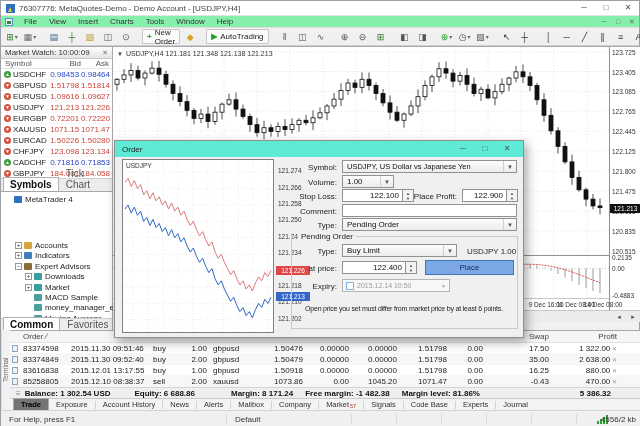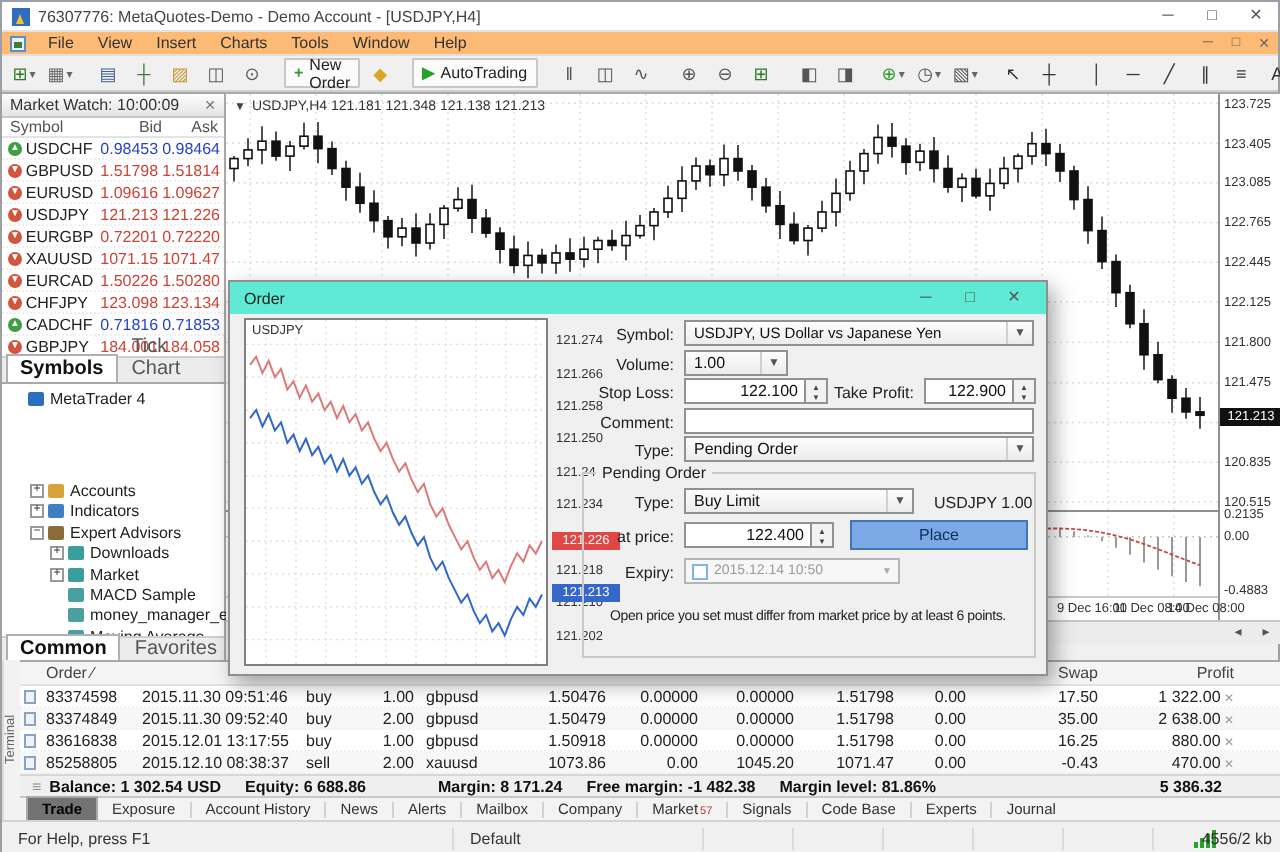--- a/index.html
+++ b/index.html
@@ -9,21 +9,21 @@
 
   
   .titlebar{position:absolute;left:0;top:0;width:100%;height:15px;background:#ffffff;display:flex;align-items:center;border-bottom:1px solid #e3e3e3}
   .app-icon{width:9px;height:9px;margin:0 4px 0 5px;background:#2d6fbe;position:relative}
   .app-icon:after{content:"";position:absolute;left:2px;bottom:1px;width:0;height:0;border-left:2.5px solid transparent;border-right:2.5px solid transparent;border-bottom:5px solid #f3c13a}
   .title-text{font-size:8px;color:#444}
   .win-controls{margin-left:auto;display:flex}
   .win-btn{width:22px;height:14px;text-align:center;font-size:8px;color:#555;line-height:14px}
 
   
-  .menubar{position:absolute;left:0;top:15px;width:100%;height:12px;background:#fdba74;display:flex;align-items:center;border-bottom:1px solid #e0e0e0}
+  .menubar{position:absolute;left:0;top:15px;width:100%;height:12px;background:#86efac;display:flex;align-items:center;border-bottom:1px solid #e0e0e0}
   .child-icon{width:8px;height:8px;margin:0 5px 0 4px;background:#e8f0fa;border:1px solid #5a8fc4;position:relative}
   .child-icon:after{content:"";position:absolute;left:1px;bottom:1px;width:4px;height:3px;background:#3f7d3f}
   .menu-item{padding:0 6px;font-size:8px;color:#333;line-height:12px}
   .child-controls{margin-left:auto;display:flex}
   .child-btn{width:14px;text-align:center;font-size:7px;color:#666}
 
   
   .toolbar{position:absolute;left:0;top:27px;width:100%;height:18px;background:#f0f0f0;border-bottom:1px solid #cfcfcf;display:flex;align-items:center;padding-left:2px}
   .tb-icon{min-width:16px;height:15px;display:flex;align-items:center;justify-content:center;font-size:9px;margin:0 1px;border:1px solid transparent}
   .tb-dd{font-size:6px;color:#666;margin-left:1px}
@@ -745,21 +745,21 @@
 
     <span class="flabel" style="left:130px;top:51px;width:92px">Stop Loss:</span>
     <div class="finput num" style="left:227px;top:48px;width:61px">
       <span>122.100</span>
     </div>
     <div class="spin" style="left:288px;top:48px">
         <span>▲</span>
         <span>▼</span>
       </div>
 
-    <span class="flabel" style="left:242px;top:51px;width:100px">Take Profit:</span>
+    <span class="flabel" style="left:242px;top:51px;width:100px">Place Profit:</span>
     <div class="finput num" style="left:347px;top:48px;width:45px">
       <span>122.900</span>
     </div>
     <div class="spin" style="left:392px;top:48px">
         <span>▲</span>
         <span>▼</span>
       </div>
 
     <span class="flabel" style="left:130px;top:66px;width:92px">Comment:</span>
     <div class="finput" style="left:227px;top:63px;width:175px">
@@ -879,21 +879,21 @@
           <span class="tc tr-num">1045.20</span>
           <span class="tc tr-num">1071.47</span>
           <span class="tc tr-num">0.00</span>
           <span class="tc tr-num">-0.43</span>
           <span class="tc" style="text-align: right; padding-right: 24px;">470.00<span style="color: rgb(153, 153, 153); font-size: 6px;"> ✕</span></span>
         </div>
       </div>
     <div class="t-balance">
       <span style="color:#888;margin-right:4px">≡</span>
       <span id="balance-items" style="display:flex">
-          <span style="margin-right: 12px;">Balance: 1 302.54 USD</span>
+          <span style="margin-right: 24px;">Balance: 1 302.54 USD</span>
           <span style="margin-right: 12px;">Equity: 6 688.86</span>
           <span style="margin-right: 12px; padding-left: 24px;">Margin: 8 171.24</span>
           <span style="margin-right: 12px;">Free margin: -1 482.38</span>
           <span style="margin-right: 12px;">Margin level: 81.86%</span>
         </span>
       <span style="margin-left:auto;padding-right:30px">5 386.32</span>
     </div>
   </div>
 
   <div class="btabs" id="b-tabs">

